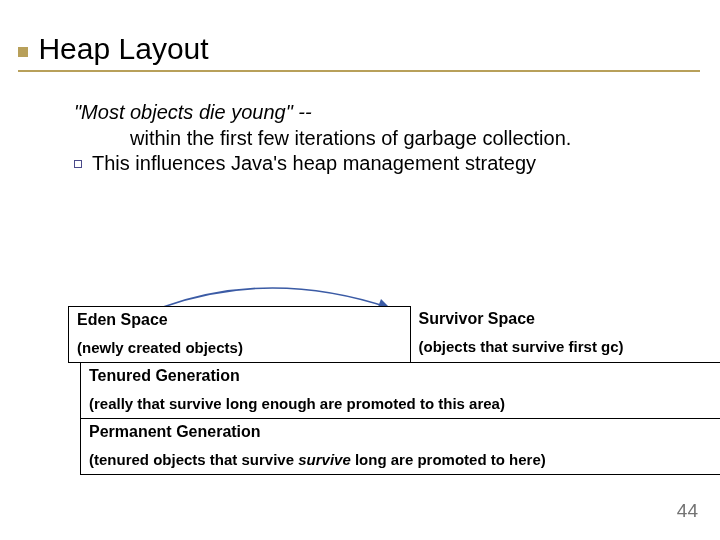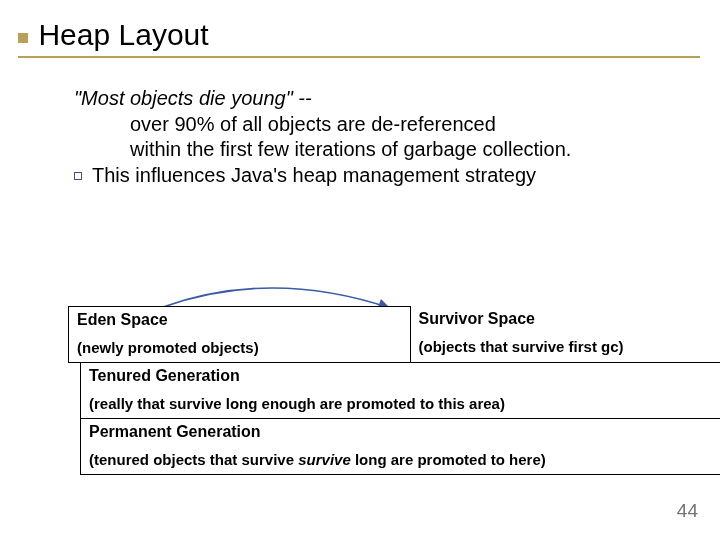--- a/index.html
+++ b/index.html
@@ -5,21 +5,21 @@
   * { box-sizing: border-box; margin: 0; padding: 0; }
   body {
     width: 720px;
     height: 540px;
     background: #fff;
     font-family: Arial, Helvetica, sans-serif;
     position: relative;
     overflow: hidden;
   }
   .title-block {
-    padding: 18px 0 0 18px;
+    padding: 32px 0 0 18px;
   }
   .title-marker {
     display: inline-block;
     width: 10px;
     height: 10px;
     background: #b8a05a;
     margin-right: 6px;
     vertical-align: 2px;
   }
   .title {
@@ -95,21 +95,20 @@
 <body>
 
 <div class="title-block">
   <span class="title-marker"></span>
   <span class="title">Heap Layout</span>
   <div class="title-underline"></div>
 </div>
 
 <div class="content">
   <div class="quote">"Most objects die young" --</div>
-  <div class="indent">over 90% of all objects are de-referenced</div>
   <div class="indent">within the first few iterations of garbage collection.</div>
   <div class="bullet-row">
     <span class="bullet-sq"></span><span>This influences Java's heap management strategy</span>
   </div>
 </div>
 
 <svg class="arrows" style="left:150px; top:274px;" width="260" height="40">
   <path d="M 10 34 Q 120 -6 240 34" stroke="#3b5ba5" stroke-width="1.6" fill="none"></path>
   <polygon points="240,34 231,25 228,33" fill="#3b5ba5"></polygon>
 </svg>
@@ -121,21 +120,21 @@
 
 <svg class="arrows" style="left:626px; top:372px;" width="80" height="80">
   <path d="M 26 8 Q 72 30 26 66" stroke="#3b5ba5" stroke-width="1.6" fill="none"></path>
   <polygon points="26,66 37,61 33,53" fill="#3b5ba5"></polygon>
 </svg>
 
 <div class="table-wrap stack">
   <div class="row">
     <div class="cell">
       <span>Eden Space</span>
-      <span class="sub">(newly promoted objects)</span>
+      <span class="sub">(newly created objects)</span>
     </div>
     <div class="cell">
       <span>Survivor Space</span>
       <span class="sub">(objects that survive first gc)</span>
     </div>
   </div>
   <div class="cell full" style="border-top:none;">
     <span>Tenured Generation</span>
     <span class="sub">(really that survive long enough are promoted to this area)</span>
   </div>

